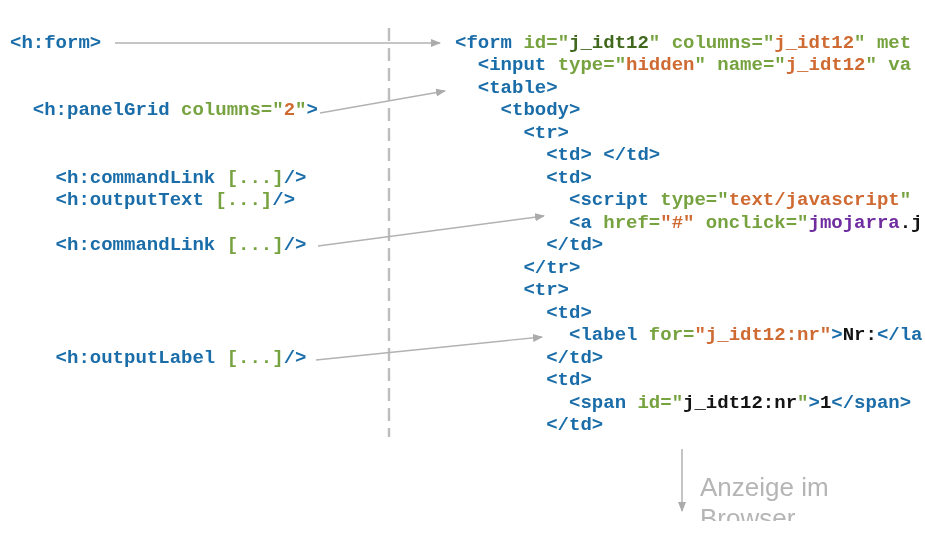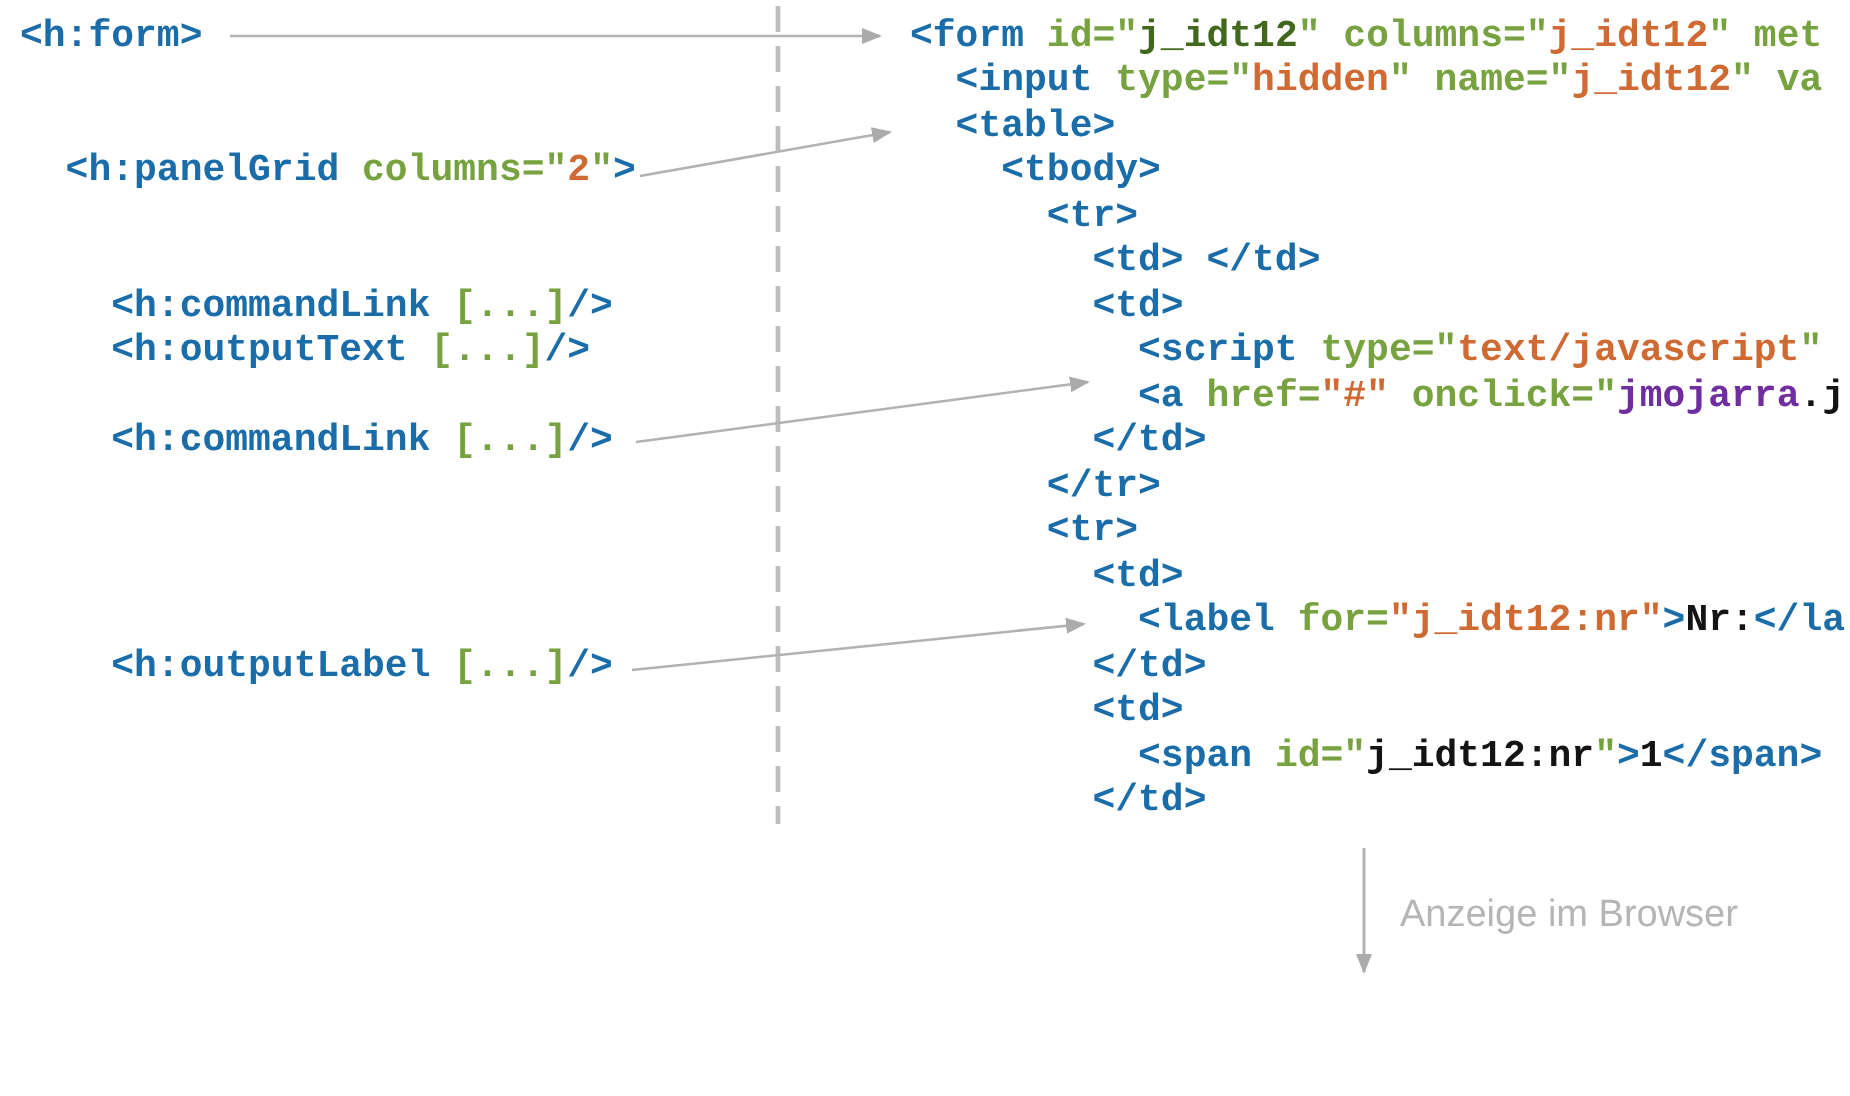--- a/index.html
+++ b/index.html
@@ -1,30 +1,30 @@
 <!DOCTYPE html>
 <html style="--tag: #1a6da8; --attr: #76a23f; --value: #cf6a32; --value_dark: #41691e; --func: #6f2da0; --plain: #141414; --arrow: #b2b2b2; --divider: #bdbdbd; --caption: #b5b5b5; --link: #1f566e;"><head>
 <meta charset="utf-8">
 <style>
   html,body{margin:0;padding:0;background:#ffffff;}
   .canvas{position:relative;width:925px;height:496px;background:#ffffff;overflow:hidden;
-          font-family:"Liberation Sans",sans-serif;}
+          font-family:"Liberation Sans",sans-serif;margin-top:25px;}
   .overlay{position:absolute;left:0;top:0;pointer-events:none;}
   .code{position:absolute;font-family:"Liberation Mono",monospace;font-weight:bold;
         font-size:19px;line-height:22.47px;white-space:pre;}
   .code-line{height:22.47px;}
   .left-code{left:10px;top:7px;}
   .right-code{left:455px;top:7px;}
   .seg-t{color:var(--tag);}
   .seg-a{color:var(--attr);}
   .seg-v{color:var(--value);}
   .seg-dg{color:var(--value_dark);}
   .seg-pu{color:var(--func);}
   .seg-k{color:var(--plain);}
-  .caption{position:absolute;left:700px;top:447px;font-size:19px;color:var(--caption);}
+  .caption{position:absolute;left:700px;top:447px;font-size:26px;color:var(--caption);}
   .bp-link{position:absolute;font-family:"Liberation Serif",serif;font-size:16px;
            color:var(--link);text-decoration:underline;cursor:pointer;}
   .bp-text{position:absolute;font-family:"Liberation Serif",serif;font-size:16px;color:#111;}
   .back-link{left:630px;top:500px;}
   .forward-link{left:724px;top:500px;font-family:Liberation Serif, serif;}
   .nr-label{left:630px;top:522px;}
   .nr-value{left:725px;top:522px;}
 </style>
 </head>
 <body>

